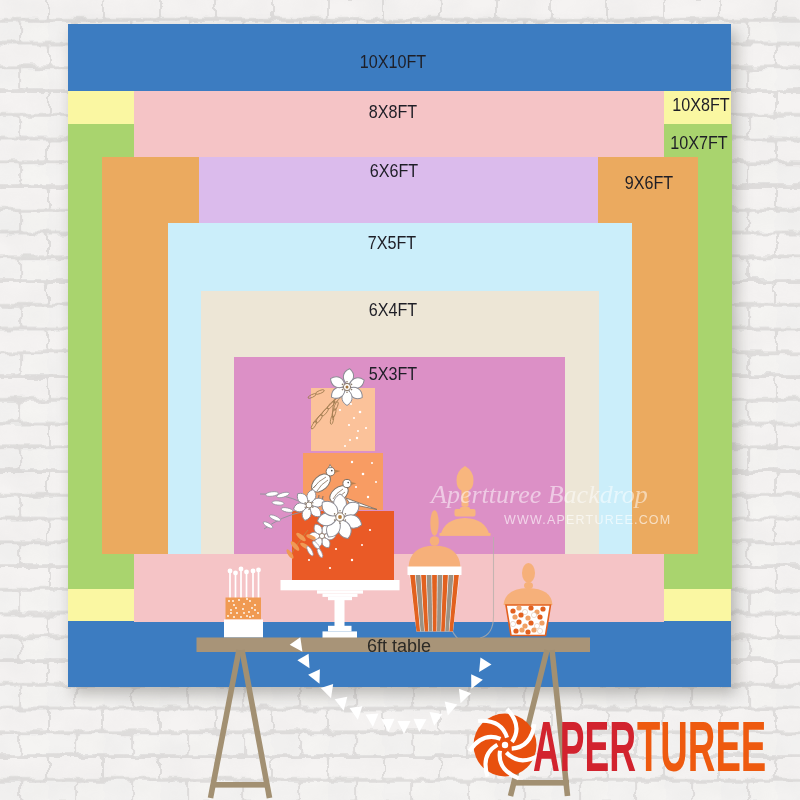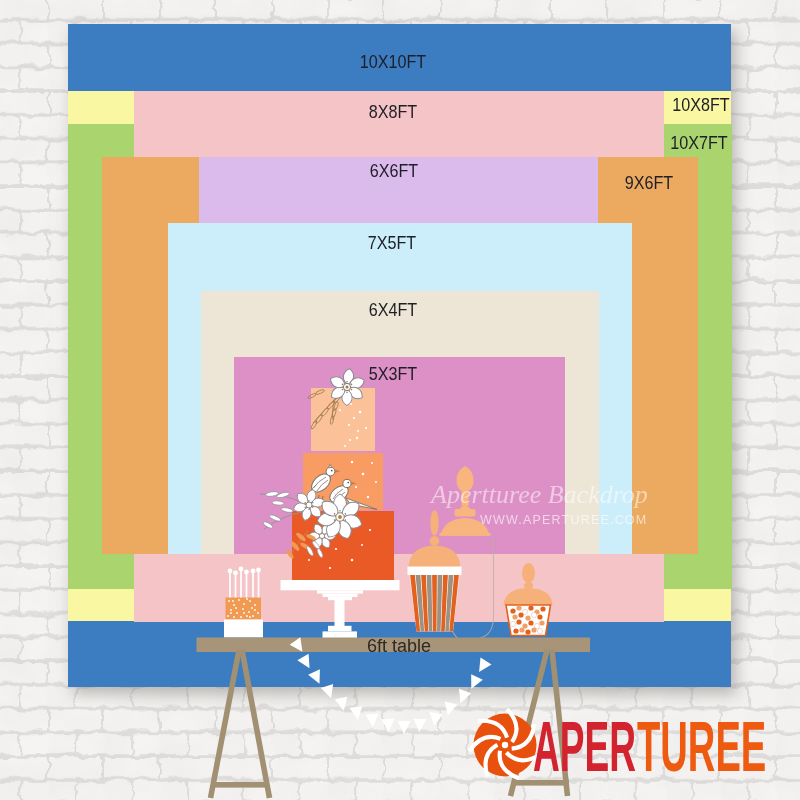--- a/index.html
+++ b/index.html
@@ -414,21 +414,21 @@
     <path transform="translate(465,691) rotate(20)" d="M-6.5,0 L6.5,0 L0,13 Z"></path>
     <path transform="translate(477,677) rotate(26)" d="M-6.5,0 L6.5,0 L0,13 Z"></path>
     <path transform="translate(486,661) rotate(32)" d="M-6.5,0 L6.5,0 L0,13 Z"></path>
   </g>
 
   <text x="367" y="652" font-family="Liberation Sans" font-size="18" fill="#2c2a26">6ft table</text>
 </svg>
 
 <div class="abs" style="left:431px;top:480px;font-family:'Liberation Serif',serif;font-style:italic;font-size:26px;color:rgba(255,255,255,0.52);white-space:nowrap;">Apertturee Backdrop</div>
 
-<div class="abs" style="left:480px;top:513px;font-size:12.5px;letter-spacing:1.2px;color:rgba(255,255,255,0.62);white-space:nowrap;">WWW.APERTUREE.COM</div>
+<div class="abs" style="left:504px;top:513px;font-size:12.5px;letter-spacing:1.2px;color:rgba(255,255,255,0.62);white-space:nowrap;">WWW.APERTUREE.COM</div>
 
 <svg class="abs" style="left:440px;top:700px" width="340" height="90" viewBox="0 0 340 90">
 
   <g id="apicon" transform="translate(65,45)">
     <circle r="31.5" fill="#e8500e"></circle>
     <g stroke="#ffffff" stroke-width="4.1" fill="none" stroke-linecap="butt">
       <path transform="rotate(0)" d="M2,-36 Q18,-19 7,-3"></path>
       <path transform="rotate(51.4)" d="M2,-36 Q18,-19 7,-3"></path>
       <path transform="rotate(102.8)" d="M2,-36 Q18,-19 7,-3"></path>
       <path transform="rotate(154.3)" d="M2,-36 Q18,-19 7,-3"></path>

